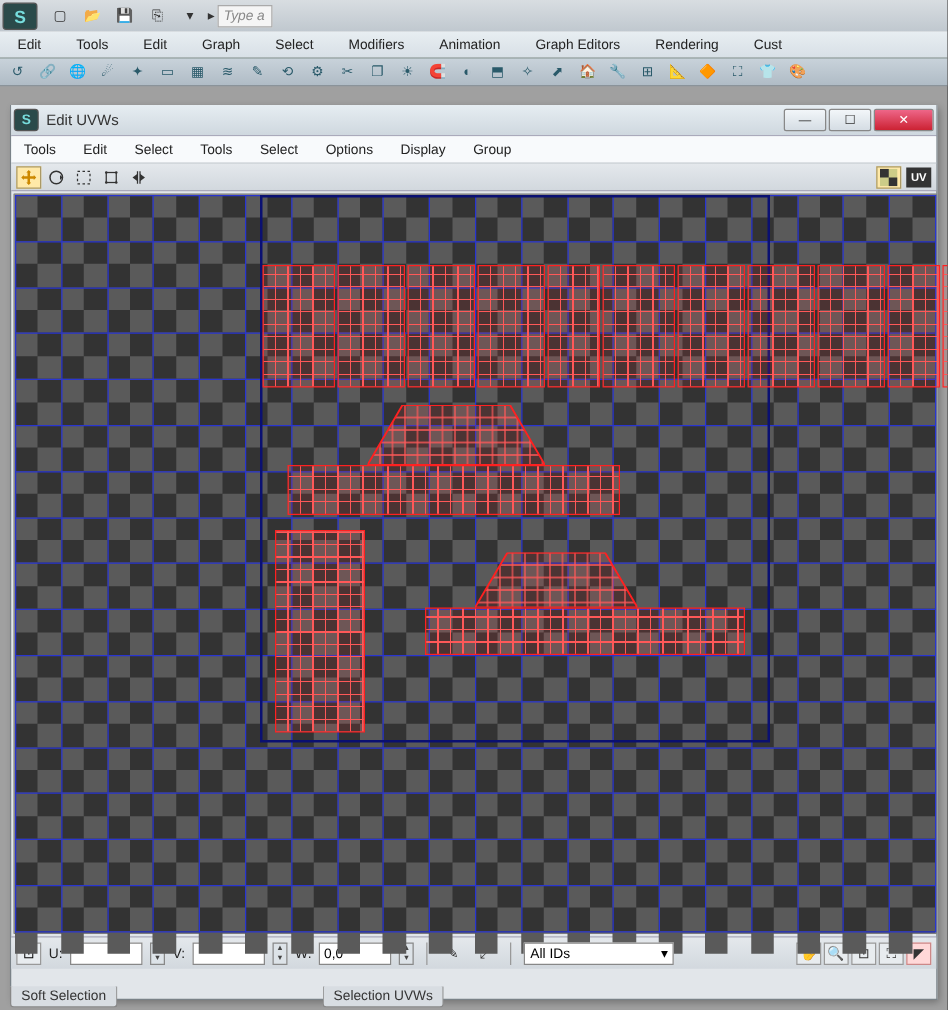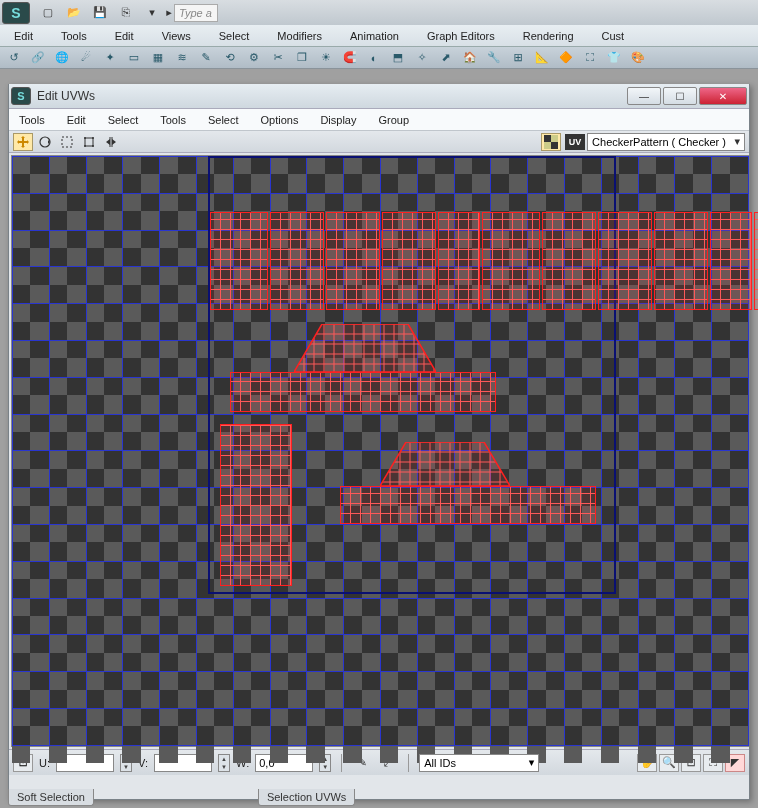--- a/index.html
+++ b/index.html
@@ -68,21 +68,21 @@
     <div class="qat-btn">▾</div>
   </div>
   <div class="caret">▸</div>
   <div class="search-hint">Type a</div>
 </div>
 
 <div class="main-menu">
   <span>Edit</span>
   <span>Tools</span>
   <span>Edit</span>
-  <span>Views</span>
+  <span>Graph</span>
   <span>Select</span>
   <span>Modifiers</span>
   <span>Animation</span>
   <span>Graph Editors</span>
   <span>Rendering</span>
   <span>Cust</span>
 </div>
 
 <div class="toolstrip">
   <div class="tool-icon">↺</div>
@@ -169,21 +169,20 @@
       </div>
     <div class="spacer"></div>
     <div class="tbtn active">
         <svg viewBox="0 0 14 14">
           <rect width="14" height="14" fill="#cc8"></rect>
           <rect x="0" y="0" width="7" height="7" fill="#333"></rect>
           <rect x="7" y="7" width="7" height="7" fill="#333"></rect>
         </svg>
       </div>
     <div class="tex-label">UV</div>
-    <div class="tex-dd">CheckerPattern  ( Checker )</div>
   </div>
 
   <div class="canvas-wrap" id="canvas">
 
   <div class="checker-cell" style="left: 0px; top: 0px; width: 18.4px; height: 18.4px;"></div>
       <div class="checker-cell" style="left: 36.8px; top: 0px; width: 18.4px; height: 18.4px;"></div>
       <div class="checker-cell" style="left: 73.6px; top: 0px; width: 18.4px; height: 18.4px;"></div>
       <div class="checker-cell" style="left: 110.4px; top: 0px; width: 18.4px; height: 18.4px;"></div>
       <div class="checker-cell" style="left: 147.2px; top: 0px; width: 18.4px; height: 18.4px;"></div>
       <div class="checker-cell" style="left: 184px; top: 0px; width: 18.4px; height: 18.4px;"></div>

